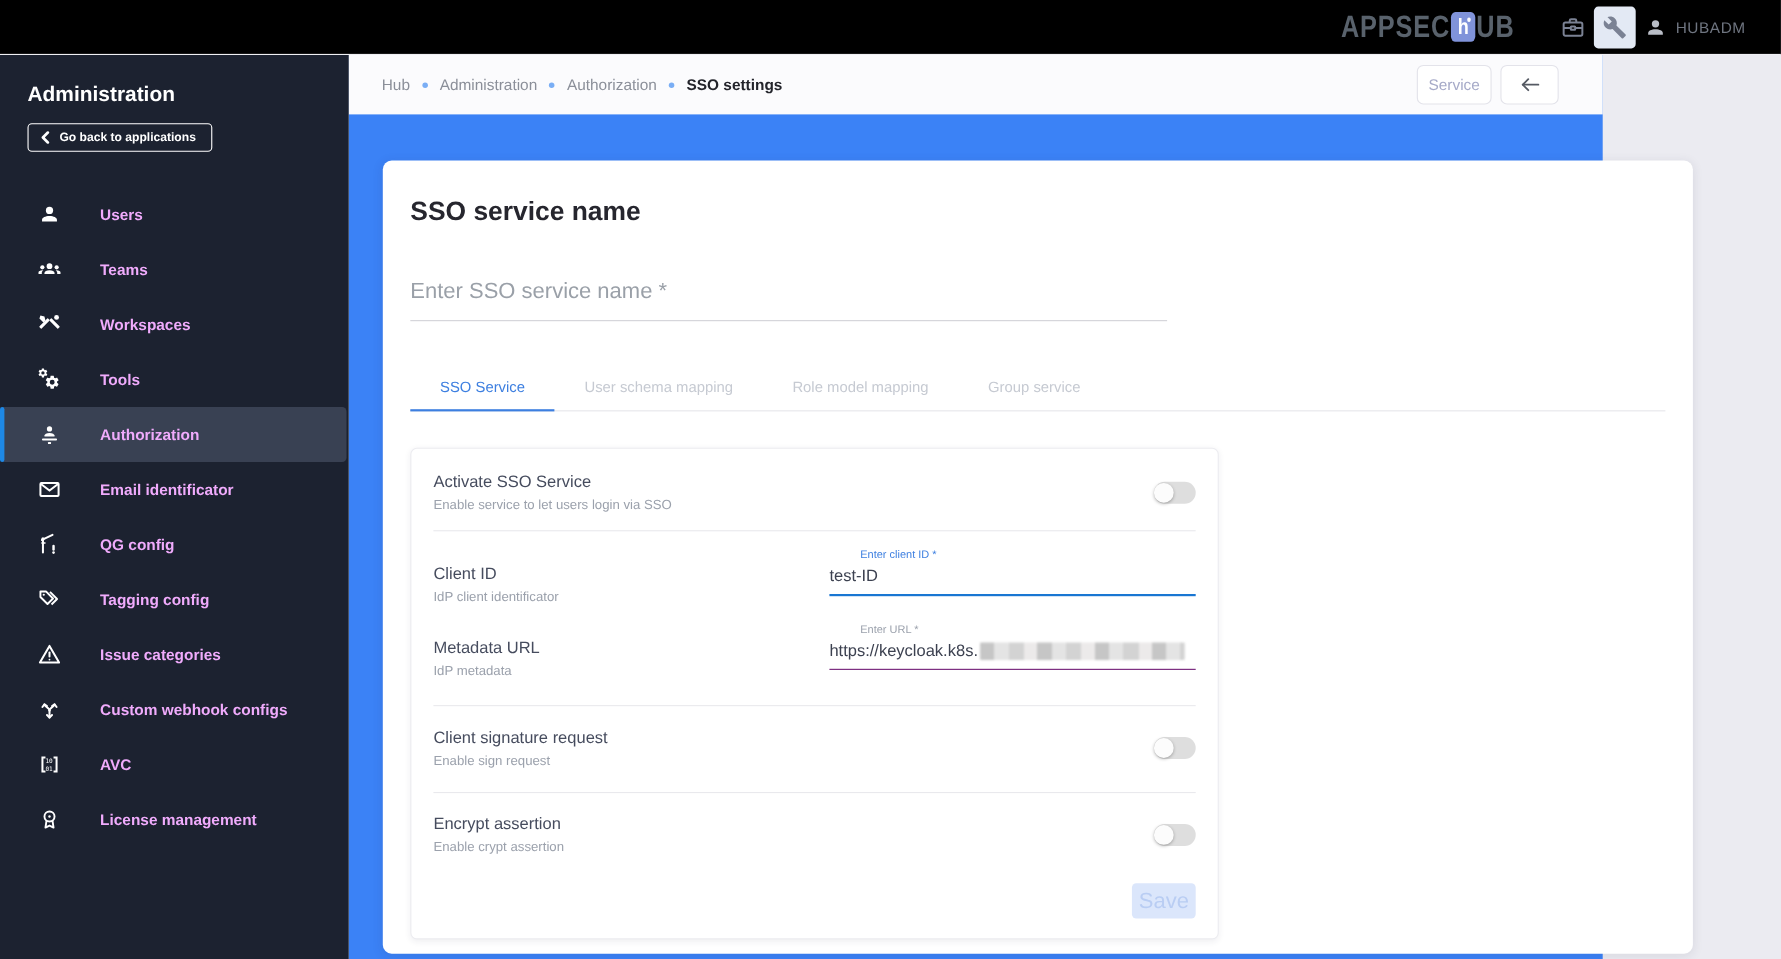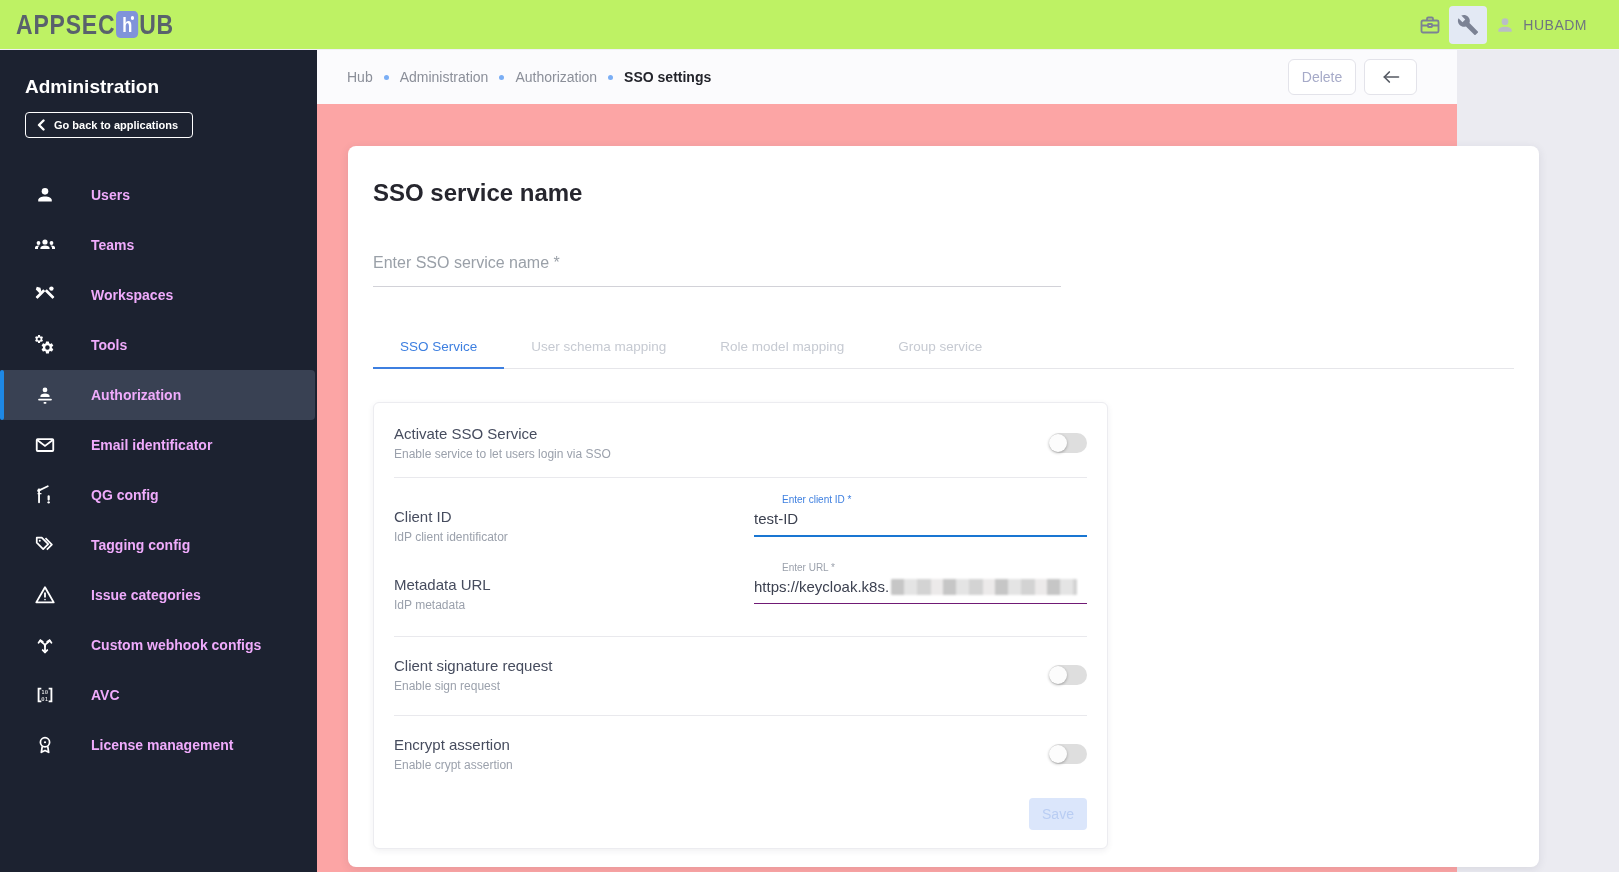--- a/index.html
+++ b/index.html
@@ -1,19 +1,19 @@
 <!DOCTYPE html>
 <html><head>
 <meta charset="utf-8">
 <style>
   * { margin:0; padding:0; box-sizing:border-box; }
   html,body { width:1619px; height:872px; overflow:hidden; font-family:"Liberation Sans", sans-serif; background:#ebebf1; }
 
   
-  .topbar { position:absolute; left:0; top:0; width:1619px; height:50px; background:#bef264; z-index:30; display:flex; align-items:center; justify-content:space-between; border-bottom:1px solid #f0f0f4; }
+  .topbar { position:absolute; left:0; top:0; width:1619px; height:50px; background:#000000; z-index:30; display:flex; align-items:center; justify-content:flex-end; border-bottom:1px solid #f0f0f4; }
   .logo { display:flex; align-items:center; margin-left:16px; transform:scaleX(.82); transform-origin:left center; }
   .logo span.word { font-size:28px; font-weight:700; color:#59626c; letter-spacing:1px; }
   .logo .hbox { width:27px; height:27px; background:#8093da; border-radius:5px; margin:0 1px; position:relative; display:flex; align-items:center; justify-content:center; }
   .logo .hbox span { color:#ffffff; font-size:20px; font-weight:700; line-height:1; }
   .logo .hbox i { position:absolute; right:5px; top:5px; width:4px; height:4px; background:#fff; border-radius:50%; }
   .topbar-right { display:flex; align-items:center; margin-right:32px; }
   .icon-btn { width:38px; height:38px; display:flex; align-items:center; justify-content:center; border-radius:4px; cursor:pointer; }
   .icon-btn.active { background:#e3e9f4; }
   .user-chip { display:flex; align-items:center; gap:8px; margin-left:8px; cursor:pointer; }
   .user-chip .name { font-size:14px; color:#6f7580; letter-spacing:.5px; }
@@ -23,36 +23,36 @@
   .sidebar h2 { color:#ffffff; font-size:19px; font-weight:700; margin:26px 0 14px 25px; }
   .back-pill { display:inline-flex; align-items:center; gap:8px; margin-left:25px; border:1px solid #ffffff; border-radius:4px; padding:6px 14px 6px 10px; color:#ffffff; font-size:11px; font-weight:700; cursor:pointer; background:transparent; }
   .nav { margin-top:32px; }
   .nav-item { position:relative; display:flex; align-items:center; height:50px; padding-left:33px; cursor:pointer; }
   .nav-item .ic { width:24px; height:24px; display:flex; align-items:center; justify-content:center; flex:0 0 24px; }
   .nav-item .lbl { color:#f0abfc; font-size:14px; font-weight:700; margin-left:34px;text-align:center; }
   .nav-item.selected { background:#394153; border-radius:4px; margin-right:2px; }
   .nav-item.selected::before { content:""; position:absolute; left:0; top:0; bottom:0; width:4px; background:#1e88e5; border-radius:2px; }
 
   
-  .main { position:absolute; left:317px; top:50px; width:1140px; height:822px; background:#fca5a5; }
+  .main { position:absolute; left:317px; top:50px; width:1140px; height:822px; background:#3b82f6; }
   .crumbbar { height:54px; background:#fbfbfd; display:flex; align-items:center; justify-content:space-between; padding:0 40px 0 30px; }
   .crumbs { display:flex; align-items:center; gap:11px; font-size:14px; color:#8b8f99; }
   .crumbs .dot { width:5px; height:5px; border-radius:50%; background:#7aaef5; }
   .crumbs .link { cursor:pointer; }
   .crumbs .current { color:#23242b; font-weight:700; }
   .crumb-actions { display:flex; gap:8px; }
   .btn-outline { height:36px; background:#ffffff; border:1px solid #e3e3ea; border-radius:6px; display:flex; align-items:center; justify-content:center; cursor:pointer; }
   .btn-delete { width:68px; color:#a6aac8; font-size:14px; }
   .btn-back { width:53px; }
 
   
   .card { position:absolute; left:31px; top:96px; width:1191px; height:721px; background:#ffffff; border-radius:8px; box-shadow:0 2px 10px rgba(40,40,70,.10); padding:25px; }
   .card h1 { font-size:24px; font-weight:700; color:#26262e; margin-top:8px; }
   .name-field { margin-top:47px; width:688px; }
-  .name-field input { width:100%; border:none; outline:none; font-size:16px; color:#3c4150; border-bottom:1px solid #d2d2d8; padding:0 0 14px 0; background:transparent; font-family:"Liberation Sans",sans-serif; }
+  .name-field input { width:100%; border:none; outline:none; font-size:20px; color:#3c4150; border-bottom:1px solid #d2d2d8; padding:0 0 14px 0; background:transparent; font-family:"Liberation Sans",sans-serif; }
   .name-field input::placeholder { color:#9aa0a8; }
 
   
   .tabs-wrap { margin-top:42px; border-bottom:1px solid #e6e6ea; display:flex; }
   .tab { font-size:13.5px; color:#c6cad2; padding:10px 27px 14px 27px; cursor:pointer; position:relative; }
   .tab.active { color:#3d7fe0; }
   .tab.active::after { content:""; position:absolute; left:0; right:0; bottom:-1px; height:2px; background:#3d7fe0; }
 
   
   .form-card { margin-top:33px; width:735px; background:#ffffff; border:1px solid #ececf0; border-radius:6px; box-shadow:0 2px 6px rgba(40,40,70,.07); padding:22px 20px 18px 20px; }
@@ -71,21 +71,21 @@
   .u-gray { border-bottom:1px solid #701a75; }
   .blurred { display:inline-block; width:186px; height:16px; margin-left:2px; border-radius:1px; filter:blur(1.2px);
     background:repeating-linear-gradient(90deg,#c6c6c6 0 13px,#e4e4e4 13px 26px,#d3d3d3 26px 40px,#eceaea 40px 52px); }
 
   
   .toggle { position:relative; width:38px; height:20px; cursor:pointer; flex:0 0 38px; }
   .toggle .track { position:absolute; inset:0; background:#dedede; border-radius:10px; }
   .toggle .knob { position:absolute; left:0px; top:1px; width:18px; height:18px; background:#fcfcfc; border-radius:50%; box-shadow:0 1px 3px rgba(0,0,0,.3); }
 
   .save-row { display:flex; justify-content:flex-end; margin-top:26px; }
-  .btn-save { width:58px; height:32px; background:#dbe6fb; color:#b9cdf3; font-size:14px; border:none; border-radius:4px; cursor:pointer; font-family:"Liberation Sans",sans-serif; }
+  .btn-save { width:58px; height:32px; background:#dbe6fb; color:#b9cdf3; font-size:20px; border:none; border-radius:4px; cursor:pointer; font-family:"Liberation Sans",sans-serif; }
 
   svg { display:block; }
 </style>
 </head>
 <body>
 
 <header class="topbar">
   <div class="logo">
     <span class="word">APPSEC</span>
     <span class="hbox">
@@ -282,21 +282,21 @@
     <div class="crumbs">
       <span class="link">Hub</span>
       <span class="dot"></span>
       <span class="link">Administration</span>
       <span class="dot"></span>
       <span class="link">Authorization</span>
       <span class="dot"></span>
       <span class="current">SSO settings</span>
     </div>
     <div class="crumb-actions">
-      <button class="btn-outline btn-delete">Delete</button>
+      <button class="btn-outline btn-delete">Service</button>
       <button class="btn-outline btn-back">
         <svg width="20" height="16" viewBox="0 0 24 18" fill="none" stroke="#555a63" stroke-width="2" stroke-linecap="round" stroke-linejoin="round">
           <path d="M21 9H4"></path>
             <path d="M10 3 4 9l6 6"></path>
         </svg>
       </button>
     </div>
   </div>
 
   <section class="card">

